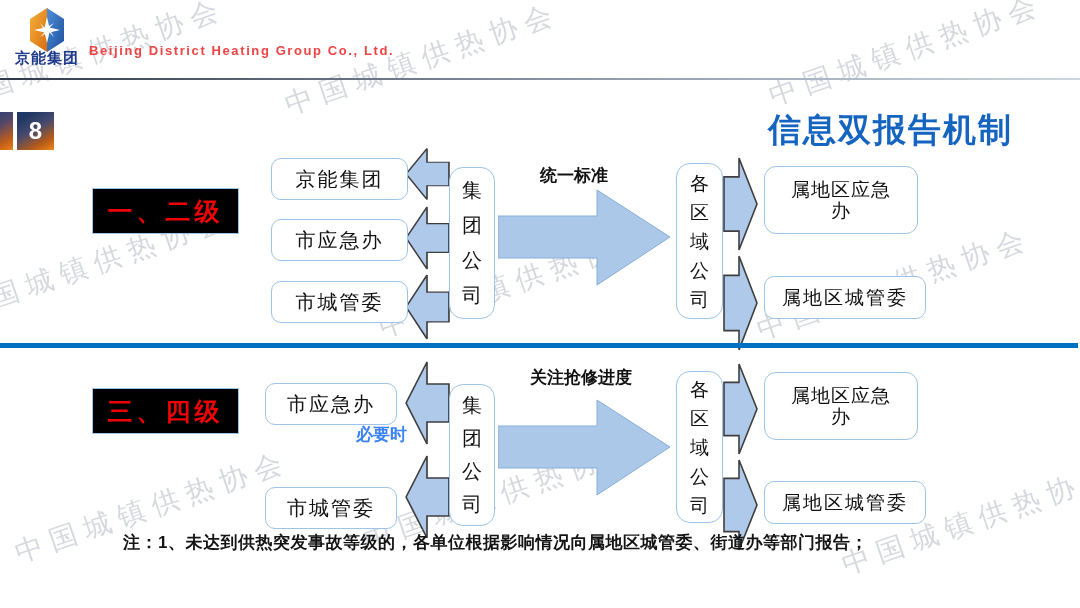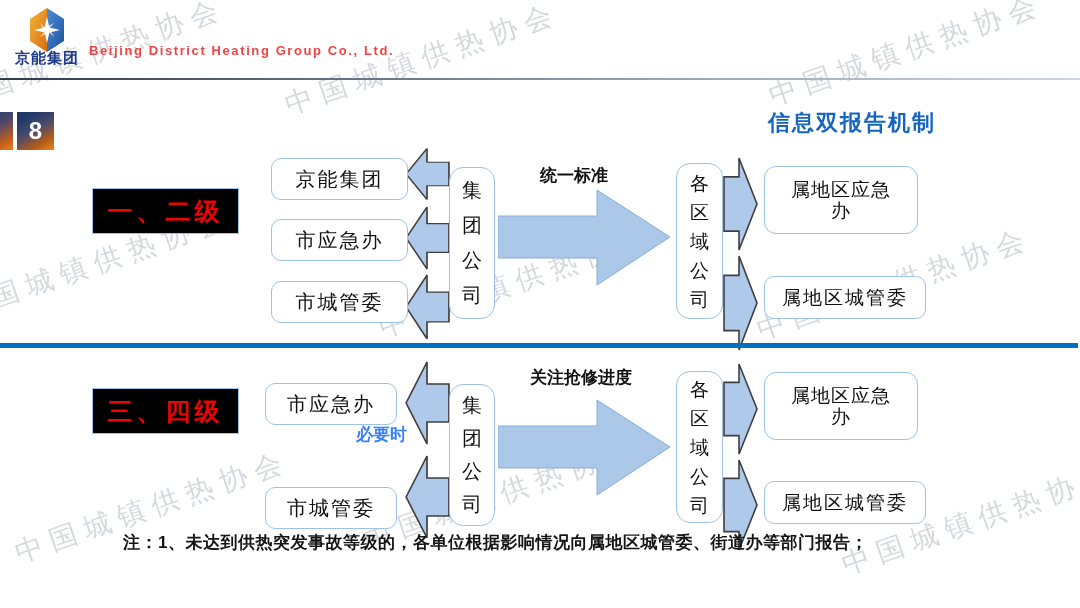--- a/index.html
+++ b/index.html
@@ -43,21 +43,21 @@
     background:linear-gradient(150deg,#1f3864 15%,#45496f 45%,#b85c15 78%,#ec8a1f 100%);
     color:#fff; font-size:24px; font-weight:bold;
     display:flex; align-items:center; justify-content:center;
   }
   .page-title {
     position:absolute; left:76px; top:106px; z-index:2;
     font-size:34px; font-weight:bold; color:#1f3864; letter-spacing:4px;
   }
   .right-title {
     position:absolute; left:768px; top:108px; z-index:2;
-    font-size:22px; font-weight:bold; color:#1565c0; letter-spacing:2px;
+    font-size:33px; font-weight:bold; color:#1565c0; letter-spacing:2px;
   }
   
   .dbox {
     position:absolute; background:#fff; border:1.6px solid #9dc3e6; border-radius:10px;
     display:flex; align-items:center; justify-content:center; z-index:3;
     font-family:"Liberation Serif", serif; color:#121212; font-size:20px; letter-spacing:2px;
   }
   .level-box {
     position:absolute; background:#000000; border:1.5px solid #9dc3e6; border-radius:0;
     display:flex; align-items:center; justify-content:center; z-index:3;

